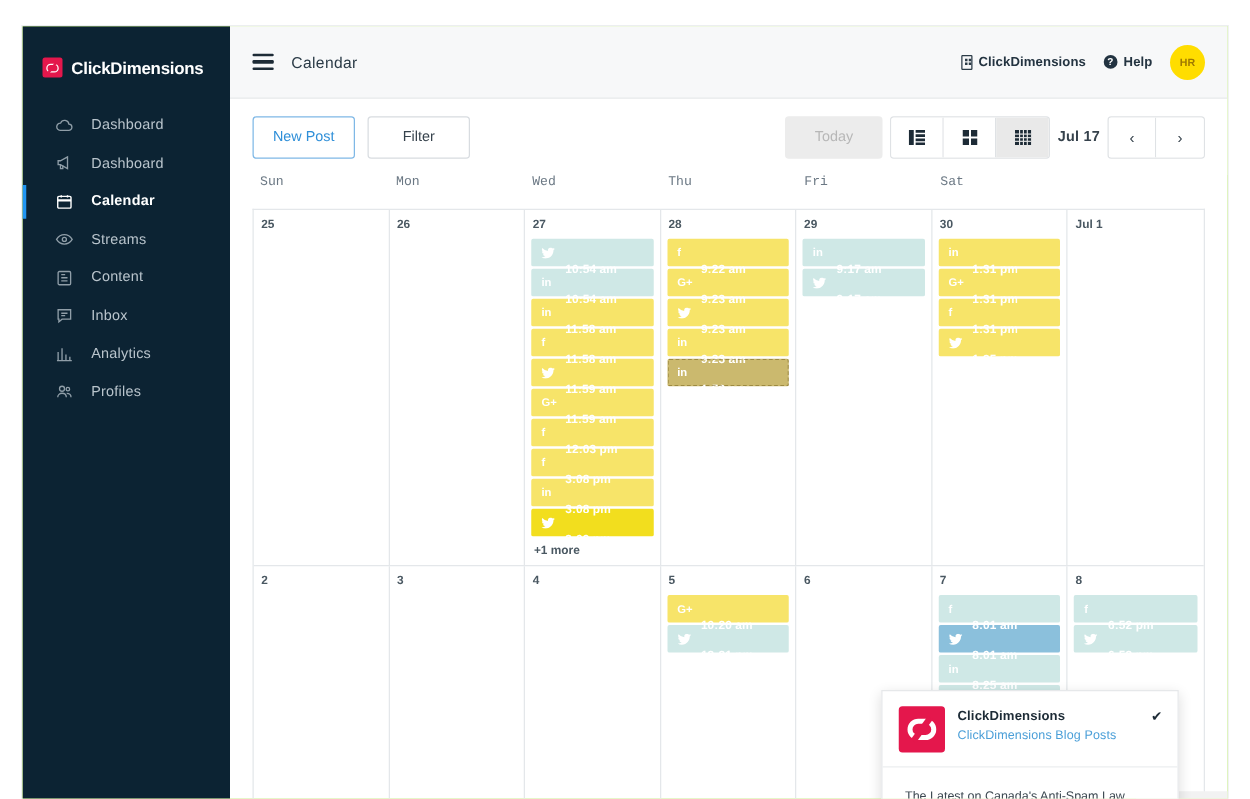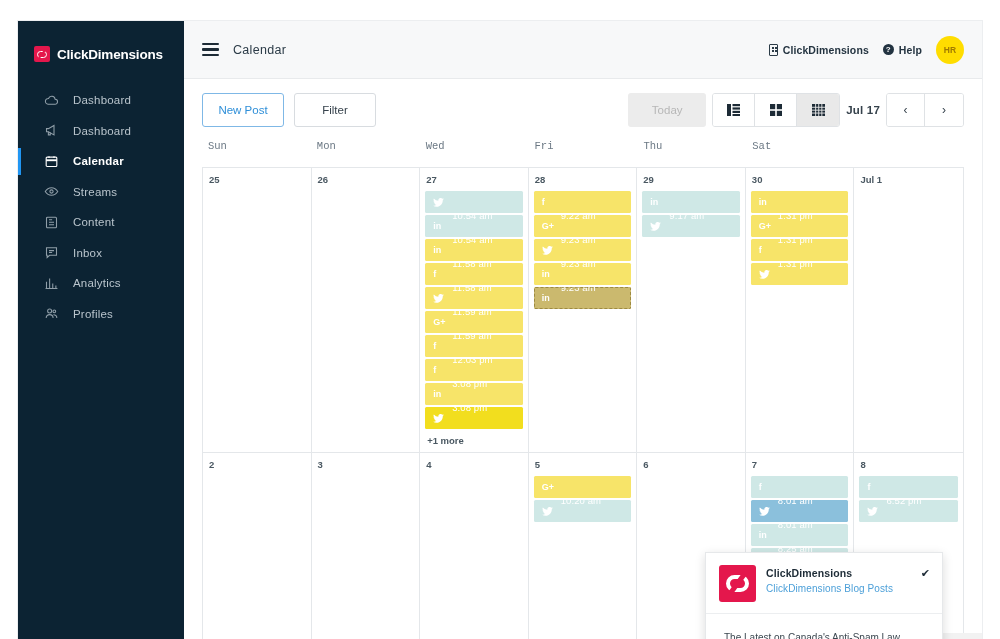--- a/index.html
+++ b/index.html
@@ -299,21 +299,21 @@
     font-size: 9px;
     font-weight: bold;
     width: 13px;
     flex: none;
     text-align: left;
     line-height: 1;
   }
   .ev .tm {
     color: #ffffff;
     font-size: 9.5px;
-    font-weight: normal;
+    font-weight: bold;
     letter-spacing: .1px;
     white-space: nowrap;
     margin-top: 27px;
   }
   .ev.sel { outline: 1px dashed rgba(120,100,30,.55); outline-offset: -1px; }
   .more {
     font-size: 9.5px;
     font-weight: bold;
     color: #4a5862;
     padding: 4px 0 0 2px;
@@ -556,22 +556,22 @@
             <div class="nbtn">›</div>
           </div>
         </div>
       </div>
 
       <div class="cal">
         <div class="cal-head">
           <div>Sun</div>
           <div>Mon</div>
           <div>Wed</div>
+          <div>Thu</div>
           <div>Fri</div>
-          <div>Thu</div>
           <div>Sat</div>
         </div>
         <div class="cal-grid" id="cal-grid">
             <div class="cal-row">
               <div class="cal-cell">
                 <div class="daynum">25</div>
               </div>
               <div class="cal-cell">
                 <div class="daynum">26</div>
               </div>

